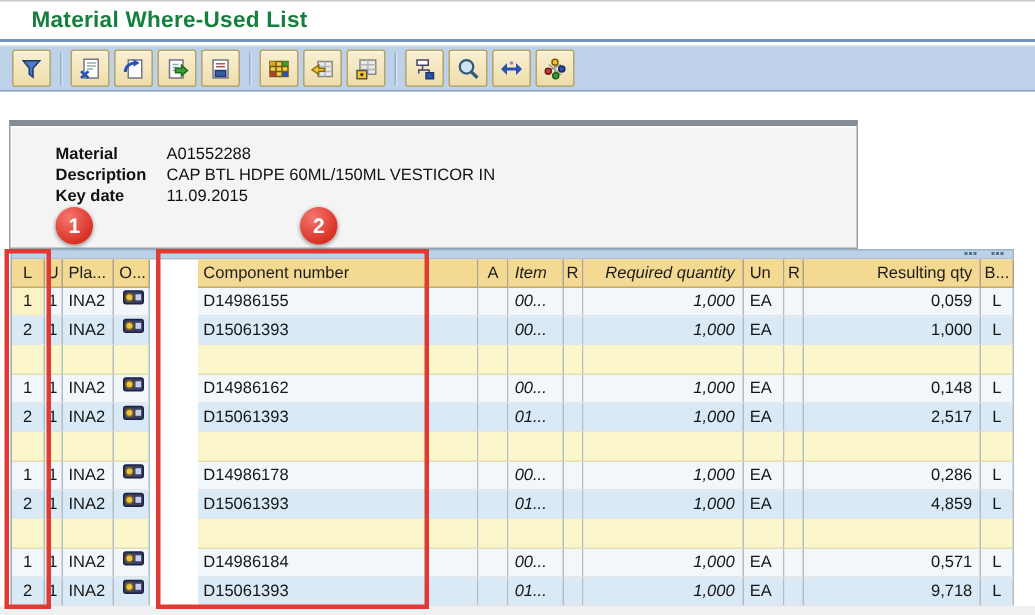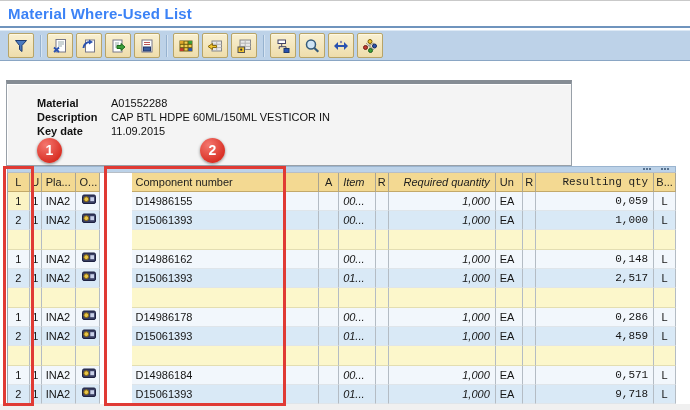--- a/index.html
+++ b/index.html
@@ -4,22 +4,22 @@
 <style>
   html,body{margin:0;padding:0;}
   body{
     width:690px;height:410px;position:relative;overflow:hidden;
     background:#ffffff;
     font-family:"Liberation Sans", sans-serif;
     -webkit-font-smoothing:antialiased;
   }
   .topline{position:absolute;left:0;top:0;width:690px;height:1px;background:#c9c9c9;}
   .page-title{
-    position:absolute;left:8px;top:5px;
-    font-size:15px;font-weight:bold;color:#3b82f6;letter-spacing:.2px;
+    position:absolute;left:21px;top:5px;
+    font-size:15px;font-weight:bold;color:#15803d;letter-spacing:.2px;
   }
   .title-underline{position:absolute;left:0;top:26px;width:690px;height:2px;background:#6f94bd;}
 
   
   .toolbar{
     position:absolute;left:0;top:30px;width:690px;height:31px;
     background:#bdd2e8;border-top:1px solid #dde9f5;border-bottom:1px solid #8aa6c4;
     display:flex;align-items:center;padding-left:8px;box-sizing:border-box;
   }
   .tb-btn{
@@ -68,21 +68,21 @@
     font-weight:normal;color:#1d1d1d;
   }
   .row-a .td{background:#f2f7fc;}
   .row-b .td{background:#d9e9f6;}
   .sep .td{background:#fcf7cb;border-bottom:1px solid #e3deb2;}
   .td.cursor{background:#fbf3c4;}
 
   .c-l{width:24px;} .c-u{width:13px;} .c-plant{width:37px;} .c-o{width:26px;}
   .c-component{width:207px;margin-left:32px;} .c-a{width:22px;} .c-item{width:40px;font-style:italic;} .c-r1{width:14px;}
   .c-req_qty{width:118px;font-style:italic;} .c-un{width:30px;} .c-r2{width:14px;}
-  .c-res_qty{width:130px;font-family:Liberation Mono, monospace;} .c-b{width:24px;}
+  .c-res_qty{width:130px;} .c-b{width:24px;}
 
   .c-l,.c-u,.c-a,.c-r1,.c-r2,.c-b{text-align:center;padding-left:0;}
   .c-req_qty,.c-res_qty{text-align:right;padding-right:5px;padding-left:0;}
   .td.c-o{display:flex;align-items:center;justify-content:center;}
 
   
   .ann-rect{position:absolute;border:3px solid #e03a34;box-sizing:border-box;pointer-events:none;}
   .rect-l{left:3px;top:166px;width:31px;height:240px;}
   .rect-comp{left:104px;top:166px;width:182px;height:240px;}
   .badge{

